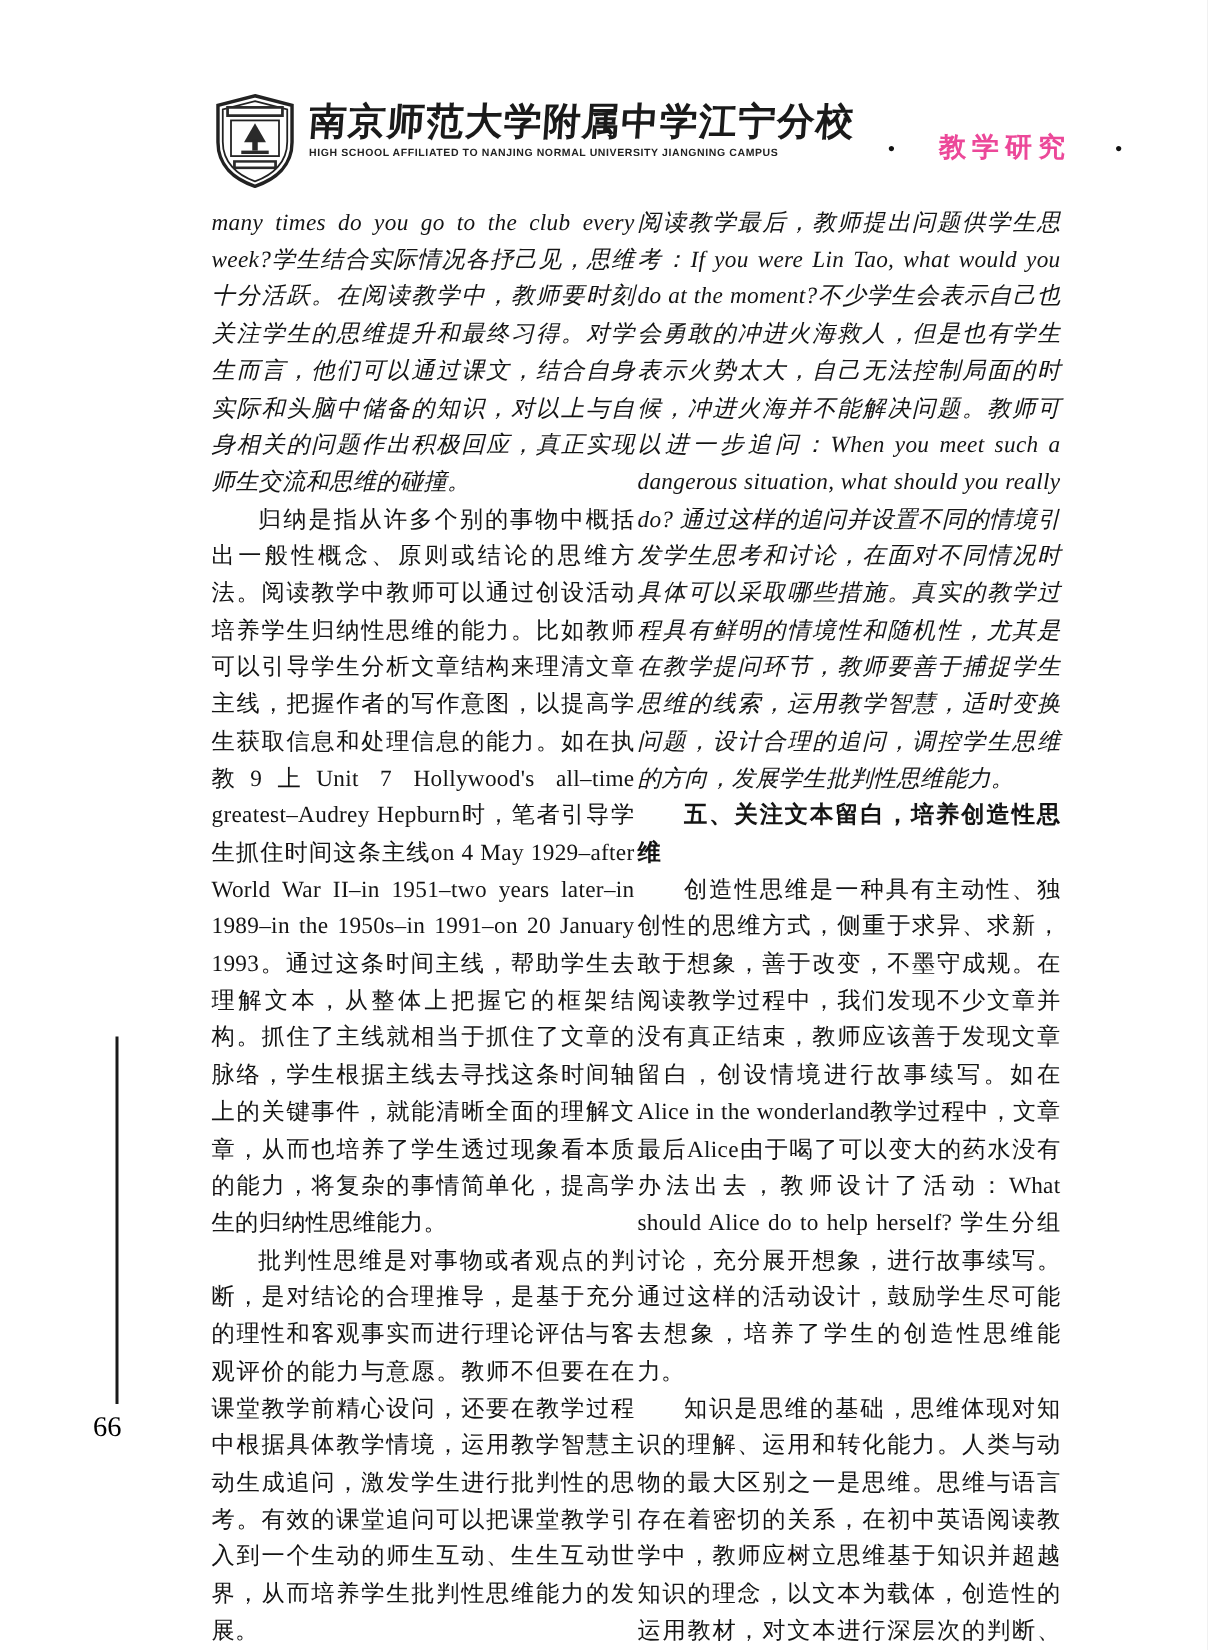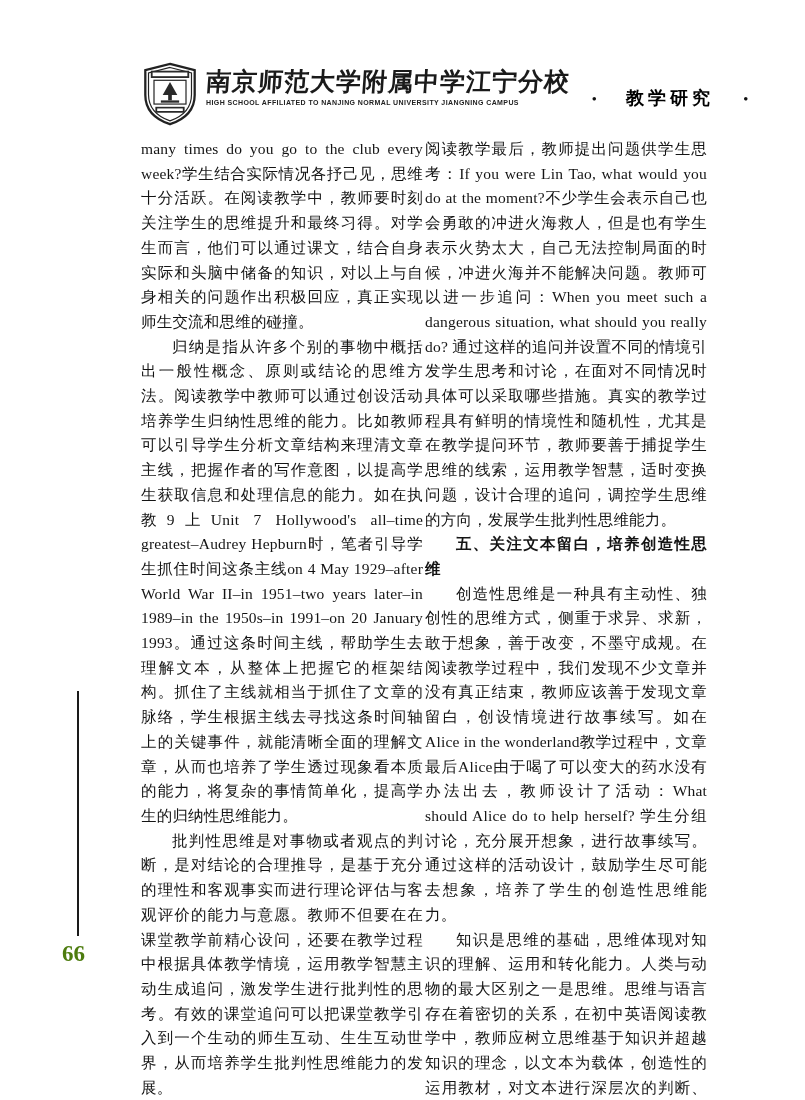--- a/index.html
+++ b/index.html
@@ -64,21 +64,21 @@
     font-weight: bold;
   }
   .section-dot {
     font-size: 13px;
     line-height: 1;
   }
   .section-label {
     font-size: 18px;
     letter-spacing: 4px;
     font-family: "Liberation Serif", "DejaVu Serif", serif;
-    color: #000000;
+    color: #ec4899;
   }
 
   
   .columns {
     position: absolute;
     top: 137px;
     left: 141px;
     width: 566px;
   }
   .col {
@@ -90,43 +90,43 @@
     text-align: justify;
     letter-spacing: 0.2px;
     color: #141414;
   }
   .col-left  { left: 0; }
   .col-right { left: 284px; }
   .para {
     margin: 0;
     text-indent: 2em;
   }
-  .para.noindent { text-indent: 0; }
+  .para.noindent { text-indent: 0; font-style: italic; }
   .para.heading {
     font-weight: bold;
     text-indent: 2em;
   }
 
   
   .margin-rule {
     position: absolute;
     left: 77px;
     top: 691px;
     width: 2px;
     height: 245px;
     background: #1a1a1a;
   }
   .page-number {
     position: absolute;
     left: 62px;
     top: 941px;
-    font-size: 23px;
-    font-weight: bold;
+    font-size: 19px;
+    font-weight: normal;
     font-family: "Liberation Serif", "DejaVu Serif", serif;
-    color: #4d7c0f;
+    color: #000000;
   }
 </style>
 </head>
 <body>
 
 <div class="page">
 
   <div class="header">
     <svg class="logo" viewBox="0 0 60 70" aria-hidden="true">
       <path d="M30 2 L57 9 L57 36 C57 53 45 63 30 68 C15 63 3 53 3 36 L3 9 Z" fill="#ffffff" stroke="#222" stroke-width="2.5"></path>

